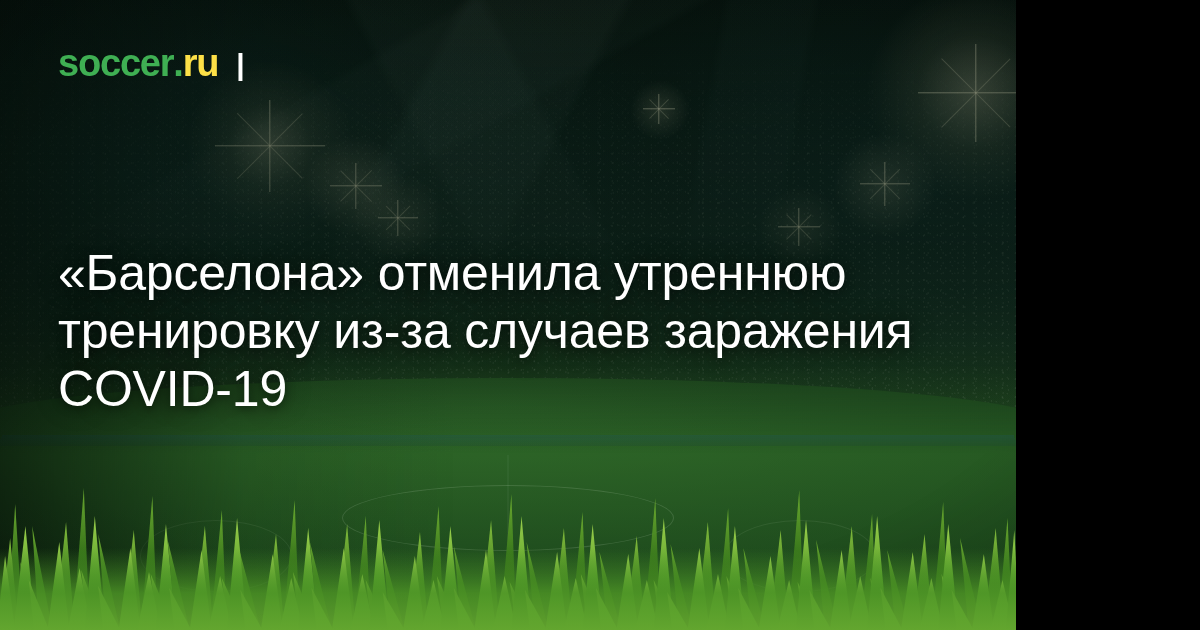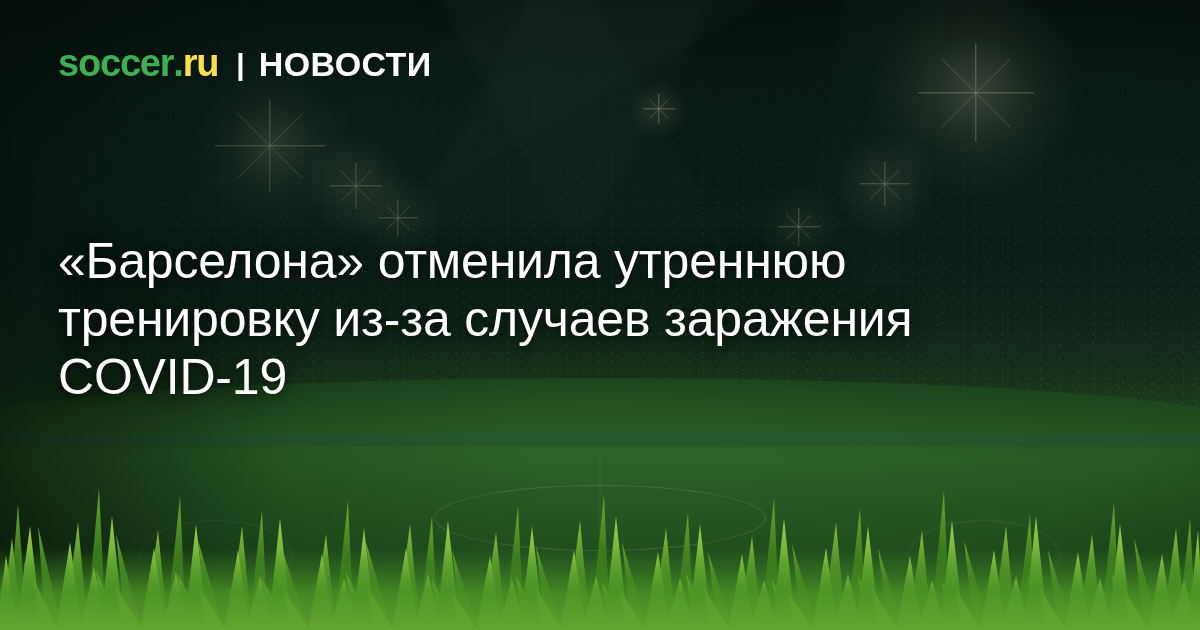--- a/index.html
+++ b/index.html
@@ -7,21 +7,21 @@
     margin: 0;
     padding: 0;
     background: #000;
   }
   body {
     font-family: "Liberation Sans", "DejaVu Sans", sans-serif;
   }
 
   .card {
     position: relative;
-    width: 1200px;
+    width: 1016px;
     height: 630px;
     overflow: hidden;
     background: #0d1c12;
   }
 
   
   .bg-layer {
     position: absolute;
     inset: 0;
     pointer-events: none;
@@ -237,21 +237,21 @@
     color: #ffffff;
     font-size: 34px;
     font-weight: bold;
     letter-spacing: 0.4px;
     line-height: 1;
   }
 
   .headline {
     position: absolute;
     left: 58px;
-    top: 232px;
+    top: 244px;
     width: 1010px;
     margin: 0;
     color: #ffffff;
     font-size: 50px;
     font-weight: normal;
     line-height: 58px;
     letter-spacing: -0.2px;
     text-shadow: 0 2px 10px rgba(0,0,0,0.55), 0 0 26px rgba(0,0,0,0.35);
   }
 </style>
@@ -460,19 +460,18 @@
     </svg>
   </div>
 
   <div class="content">
 
     <div class="brand">
       <span class="brand-word brand-soccer">soccer</span>
       <span class="brand-word brand-soccer">.</span>
       <span class="brand-word brand-ru">ru</span>
       <span class="brand-sep">|</span>
-      <span class="brand-section">НОВОСТИ</span>
     </div>
 
     <h1 class="headline">«Барселона» отменила утреннюю тренировку из-за случаев заражения COVID-19</h1>
 
   </div>
 </div>
 
 </body></html>

